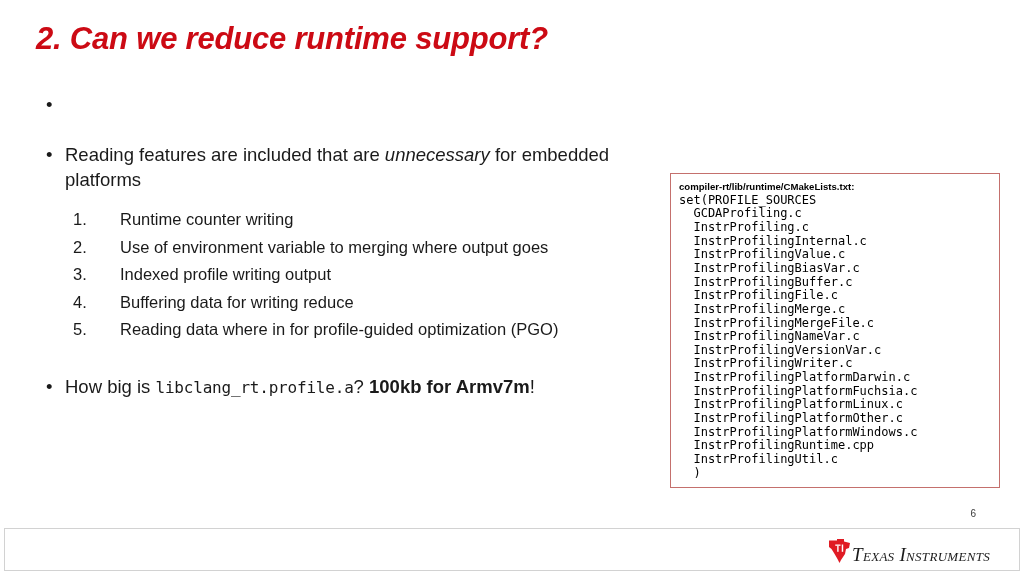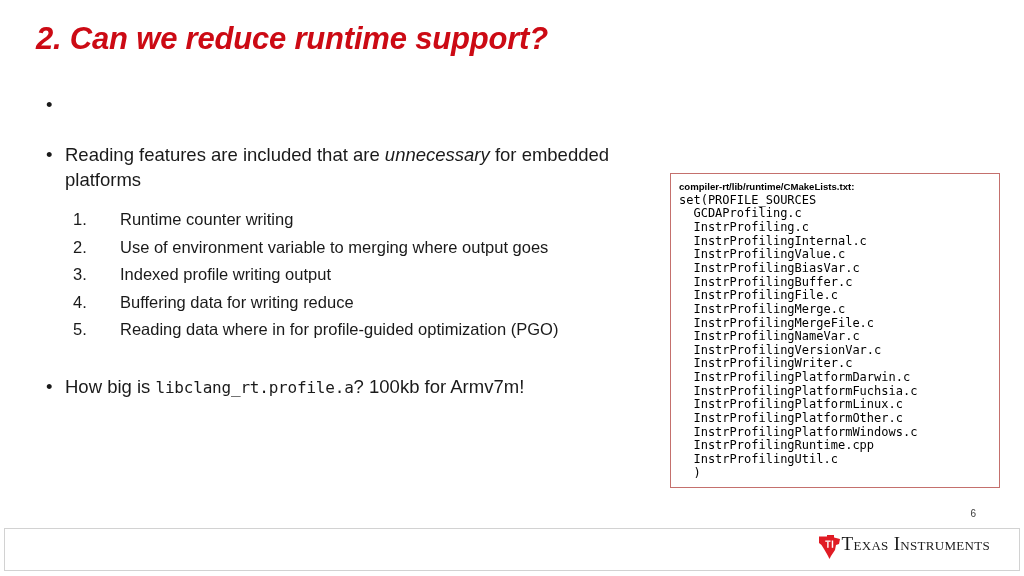--- a/index.html
+++ b/index.html
@@ -62,21 +62,21 @@
   }
   .bullet em {
     font-style: italic;
   }
   .bullet .mono {
     font-family: "DejaVu Sans Mono", monospace;
     font-size: 16px;
     letter-spacing: -0.2px;
   }
   .bullet .strong {
-    font-weight: normal;
+    font-weight: bold;
     margin-top: 8px;
   }
 
   .gap-lg { height: 50px; }
   .gap-md { height: 14px; }
   .gap-sm { height: 30px; }
 
   
   .numlist {
     margin: 0;
@@ -150,22 +150,23 @@
     box-sizing: border-box;
     background: #ffffff;
   }
 
   .ti-logo {
     position: absolute;
     right: 34px;
     top: 534px;
     height: 30px;
     display: flex;
-    align-items: flex-start;
+    align-items: flex-end;
     gap: 0;
+    font-style: italic;
   }
   .ti-mark {
     width: 25px;
     height: 26px;
     position: relative;
     flex: 0 0 auto;
   }
   .ti-wordmark {
     font-family: "Liberation Serif", serif;
     font-size: 19px;

